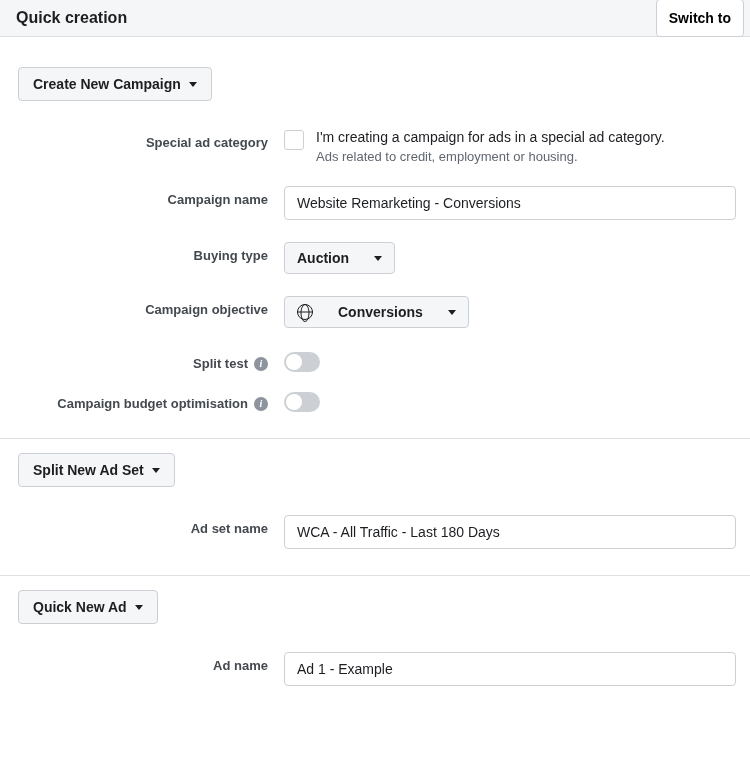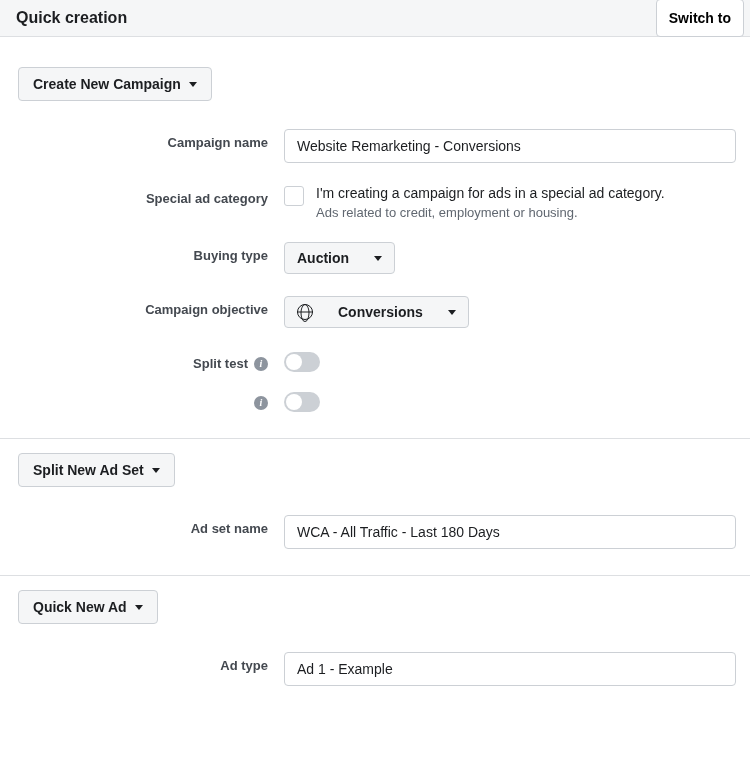--- a/index.html
+++ b/index.html
@@ -173,38 +173,38 @@
 <div class="content">
 
   <div class="section">
     <button class="dd-btn">
       <span>Create New Campaign</span>
       <span class="caret"></span>
     </button>
 
     <div class="form-rows">
       <div class="row">
-        <div class="label-col">Campaign name</div>
-        <div class="field-col">
-          <input class="text-input" value="Website Remarketing - Conversions" style="">
-        </div>
-      </div>
-
-      <div class="row">
         <div class="label-col">Special ad category</div>
         <div class="field-col">
           <div class="checkbox"></div>
           <div class="check-text">
             <div class="check-primary">I'm creating a campaign for ads in a special ad category.</div>
             <div class="check-secondary">Ads related to credit, employment or housing.</div>
           </div>
         </div>
       </div>
 
       <div class="row">
+        <div class="label-col">Campaign name</div>
+        <div class="field-col">
+          <input class="text-input" value="Website Remarketing - Conversions" style="">
+        </div>
+      </div>
+
+      <div class="row">
         <div class="label-col">Buying type</div>
         <div class="field-col">
           <button class="select-btn">
             <span>Auction</span>
             <span class="caret"></span>
           </button>
         </div>
       </div>
 
       <div class="row">
@@ -223,20 +223,21 @@
           <span>Split test</span>
           <span class="info-icon">i</span>
         </div>
         <div class="field-col">
           <div class="toggle"></div>
         </div>
       </div>
 
       <div class="row tight" style="margin-bottom:6px">
         <div class="label-col">
+          <span>Campaign budget optimisation</span>
           <span class="info-icon">i</span>
         </div>
         <div class="field-col">
           <div class="toggle"></div>
         </div>
       </div>
     </div>
   </div>
 
   <div class="divider"></div>
@@ -260,21 +261,21 @@
   <div class="divider"></div>
 
   <div class="section">
     <button class="dd-btn">
       <span>Quick New Ad</span>
       <span class="caret"></span>
     </button>
 
     <div class="form-rows">
       <div class="row" style="margin-bottom:6px">
-        <div class="label-col">Ad type</div>
+        <div class="label-col">Ad name</div>
         <div class="field-col">
           <input class="text-input" value="Ad 1 - Example" style="">
         </div>
       </div>
     </div>
   </div>
 
 </div>
 
 </body></html>

